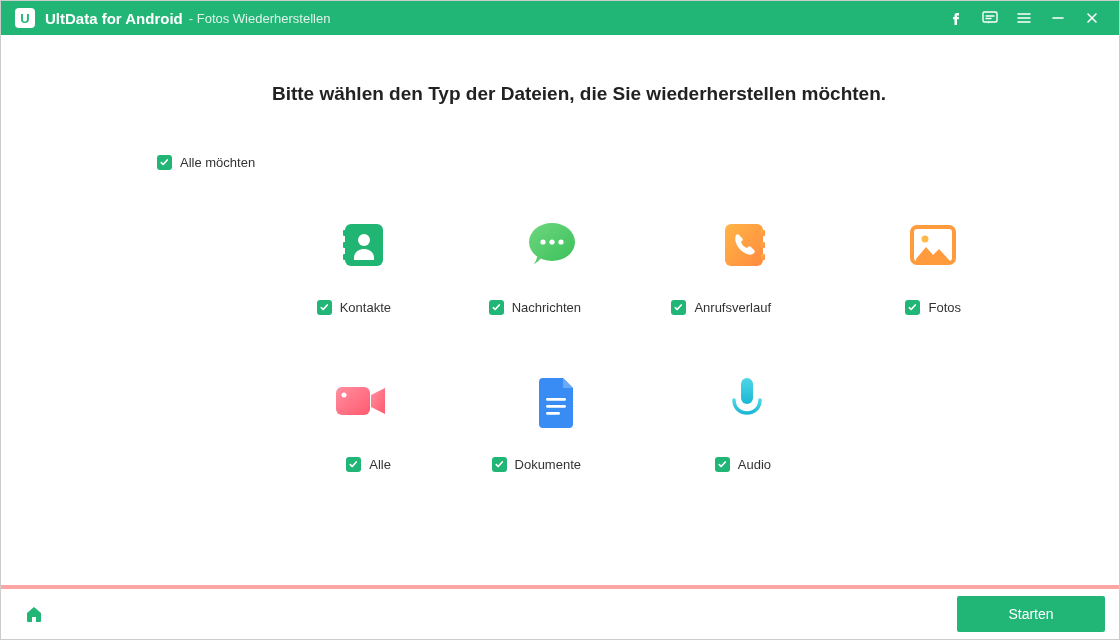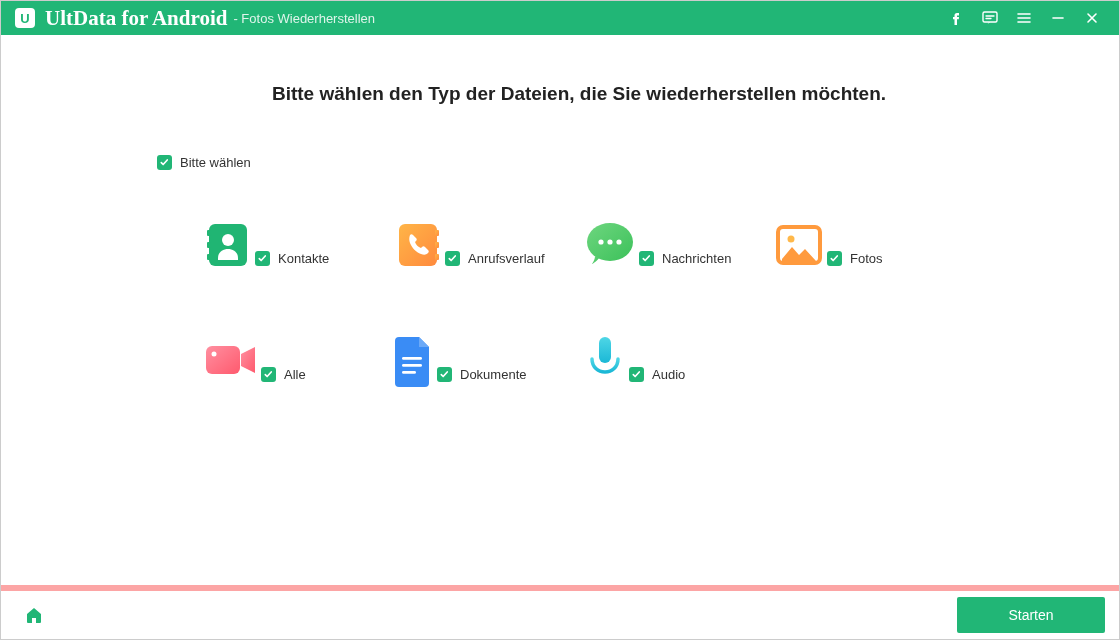--- a/index.html
+++ b/index.html
@@ -2,42 +2,42 @@
 <html><head>
 <meta charset="utf-8">
 <style>
   * { box-sizing: border-box; margin: 0; padding: 0; }
   html, body { width: 1120px; height: 640px; font-family: "Segoe UI", Arial, sans-serif; background: #fff; }
   .window { width: 1120px; height: 640px; border: 1px solid #ccc; display: flex; flex-direction: column; background: #fff; }
 
   
   .titlebar { height: 34px; background: #21b676; display: flex; align-items: center; padding: 0 10px 0 14px; color: #fff; }
   .app-logo { width: 20px; height: 20px; background: #fff; border-radius: 4px; display: flex; align-items: center; justify-content: center; color: #21b676; font-weight: 700; font-size: 13px; margin-right: 10px; }
-  .app-title { font-size: 21px; font-weight: 600; font-family: Liberation Serif, serif; }
+  .app-title { font-size: 15px; font-weight: 600; }
   .app-sub { font-size: 13px; opacity: 0.85; margin-left: 6px; }
   .title-spacer { flex: 1; }
   .title-btn { width: 34px; height: 34px; display: flex; align-items: center; justify-content: center; cursor: pointer; }
   .title-btn svg { display: block; }
 
   
   .content { flex: 1; padding: 48px 32px 0 70px; position: relative; }
   .headline { text-align: center; font-size: 19px; font-weight: 700; color: #222; }
   .selectall-row { margin-top: 50px; margin-left: 86px; display: flex; align-items: center; }
   .chk { width: 15px; height: 15px; border-radius: 3px; background: #21b676; display: inline-flex; align-items: center; justify-content: center; margin-right: 8px; flex-shrink: 0; }
   .chk svg { display: block; }
   .chk-label { font-size: 13px; color: #333; }
 
   .grid { margin-top: 46px; margin-left: 130px; display: grid; grid-template-columns: repeat(4, 190px); row-gap: 58px; }
-  .tile { display: flex; flex-direction: row; align-items: center; }
+  .tile { display: flex; flex-direction: column; align-items: flex-end; }
   .tile-icon { height: 58px; display: flex; align-items: center; justify-content: center; }
   .tile-row { margin-top: 26px; display: flex; align-items: center; justify-content: center; }
   .tile-row .chk-label { font-size: 13px; color: #333; }
 
   
-  .footer { height: 54px; border-top: 6px solid #fca5a5; display: flex; align-items: center; padding: 0 14px; }
+  .footer { height: 54px; border-top: 4px solid #fca5a5; display: flex; align-items: center; padding: 0 14px; }
   .home-btn { width: 38px; height: 38px; display: flex; align-items: center; justify-content: center; cursor: pointer; }
   .footer-spacer { flex: 1; }
   .start-btn { width: 148px; height: 36px; background: #21b676; color: #fff; border: none; border-radius: 2px; font-size: 14px; cursor: pointer; }
 </style>
 </head>
 <body>
 
 <div class="window">
 
   <div class="titlebar">
@@ -76,21 +76,21 @@
 
   <div class="content">
     <div class="headline">Bitte wählen den Typ der Dateien, die Sie wiederherstellen möchten.</div>
 
     <div class="selectall-row">
       <span class="chk">
         <svg width="11" height="11" viewBox="0 0 12 12">
             <path d="M2.5 6.2l2 2 4.5-5" stroke="#fff" stroke-width="1.8" fill="none" stroke-linecap="round" stroke-linejoin="round"></path>
           </svg>
       </span>
-      <span class="chk-label">Bitte wählen</span>
+      <span class="chk-label">Alle möchten</span>
     </div>
 
     <div class="grid">
 
       <div class="tile">
         <div class="tile-icon">
           <svg width="54" height="54" viewBox="0 0 54 54">
             <rect x="8" y="6" width="38" height="42" rx="6" fill="#20b573"></rect>
             <rect x="6" y="12" width="4" height="6" rx="1" fill="#20b573"></rect>
             <rect x="6" y="24" width="4" height="6" rx="1" fill="#20b573"></rect>
@@ -104,20 +104,46 @@
               <svg width="11" height="11" viewBox="0 0 12 12">
                 <path d="M2.5 6.2l2 2 4.5-5" stroke="#fff" stroke-width="1.8" fill="none" stroke-linecap="round" stroke-linejoin="round"></path>
               </svg>
             </span>
           <span class="chk-label">Kontakte</span>
         </div>
       </div>
 
       <div class="tile">
         <div class="tile-icon">
+          <svg width="58" height="54" viewBox="0 0 58 54">
+            <defs>
+                <linearGradient id="gm" x1="0" y1="0" x2="1" y2="1">
+                  <stop offset="0" stop-color="#6ed67f"></stop>
+                  <stop offset="1" stop-color="#3cc15a"></stop>
+                </linearGradient>
+              </defs>
+            <ellipse cx="29" cy="24" rx="23" ry="19" fill="url(#gm)"></ellipse>
+            <path d="M18 40c-3 4-7 6-7 6s3-4 3-8" fill="url(#gm)"></path>
+            <circle cx="20" cy="24" r="2.6" fill="#fff"></circle>
+            <circle cx="29" cy="24" r="2.6" fill="#fff"></circle>
+            <circle cx="38" cy="24" r="2.6" fill="#fff"></circle>
+          </svg>
+        </div>
+        <div class="tile-row">
+          <span class="chk">
+              <svg width="11" height="11" viewBox="0 0 12 12">
+                <path d="M2.5 6.2l2 2 4.5-5" stroke="#fff" stroke-width="1.8" fill="none" stroke-linecap="round" stroke-linejoin="round"></path>
+              </svg>
+            </span>
+          <span class="chk-label">Nachrichten</span>
+        </div>
+      </div>
+
+      <div class="tile">
+        <div class="tile-icon">
           <svg width="54" height="54" viewBox="0 0 54 54">
             <defs>
                 <linearGradient id="go" x1="0" y1="0" x2="1" y2="1">
                   <stop offset="0" stop-color="#ffb547"></stop>
                   <stop offset="1" stop-color="#ff8a3d"></stop>
                 </linearGradient>
               </defs>
             <rect x="8" y="6" width="38" height="42" rx="6" fill="url(#go)"></rect>
             <rect x="44" y="12" width="4" height="6" rx="1" fill="url(#go)"></rect>
             <rect x="44" y="24" width="4" height="6" rx="1" fill="url(#go)"></rect>
@@ -125,46 +151,20 @@
             <path d="M19 17c1-1 2-1 3 0l3 3c1 1 1 2 0 3l-1 1c1 3 3 5 6 6l1-1c1-1 2-1 3 0l3 3c1 1 1 2 0 3-2 2-4 2-7 1-5-2-9-6-11-11-1-3-1-5 0-8z" fill="#fff"></path>
           </svg>
         </div>
         <div class="tile-row">
           <span class="chk">
               <svg width="11" height="11" viewBox="0 0 12 12">
                 <path d="M2.5 6.2l2 2 4.5-5" stroke="#fff" stroke-width="1.8" fill="none" stroke-linecap="round" stroke-linejoin="round"></path>
               </svg>
             </span>
           <span class="chk-label">Anrufsverlauf</span>
-        </div>
-      </div>
-
-      <div class="tile">
-        <div class="tile-icon">
-          <svg width="58" height="54" viewBox="0 0 58 54">
-            <defs>
-                <linearGradient id="gm" x1="0" y1="0" x2="1" y2="1">
-                  <stop offset="0" stop-color="#6ed67f"></stop>
-                  <stop offset="1" stop-color="#3cc15a"></stop>
-                </linearGradient>
-              </defs>
-            <ellipse cx="29" cy="24" rx="23" ry="19" fill="url(#gm)"></ellipse>
-            <path d="M18 40c-3 4-7 6-7 6s3-4 3-8" fill="url(#gm)"></path>
-            <circle cx="20" cy="24" r="2.6" fill="#fff"></circle>
-            <circle cx="29" cy="24" r="2.6" fill="#fff"></circle>
-            <circle cx="38" cy="24" r="2.6" fill="#fff"></circle>
-          </svg>
-        </div>
-        <div class="tile-row">
-          <span class="chk">
-              <svg width="11" height="11" viewBox="0 0 12 12">
-                <path d="M2.5 6.2l2 2 4.5-5" stroke="#fff" stroke-width="1.8" fill="none" stroke-linecap="round" stroke-linejoin="round"></path>
-              </svg>
-            </span>
-          <span class="chk-label">Nachrichten</span>
         </div>
       </div>
 
       <div class="tile">
         <div class="tile-icon">
           <svg width="56" height="54" viewBox="0 0 56 54">
             <rect x="7" y="9" width="42" height="36" rx="5" fill="none" stroke="#ff9a3d" stroke-width="4"></rect>
             <circle cx="20" cy="21" r="3.5" fill="#ffb84a"></circle>
             <path d="M11 41l10-12 7 8 6-6 11 12H11z" fill="#ff9a3d"></path>
           </svg>

